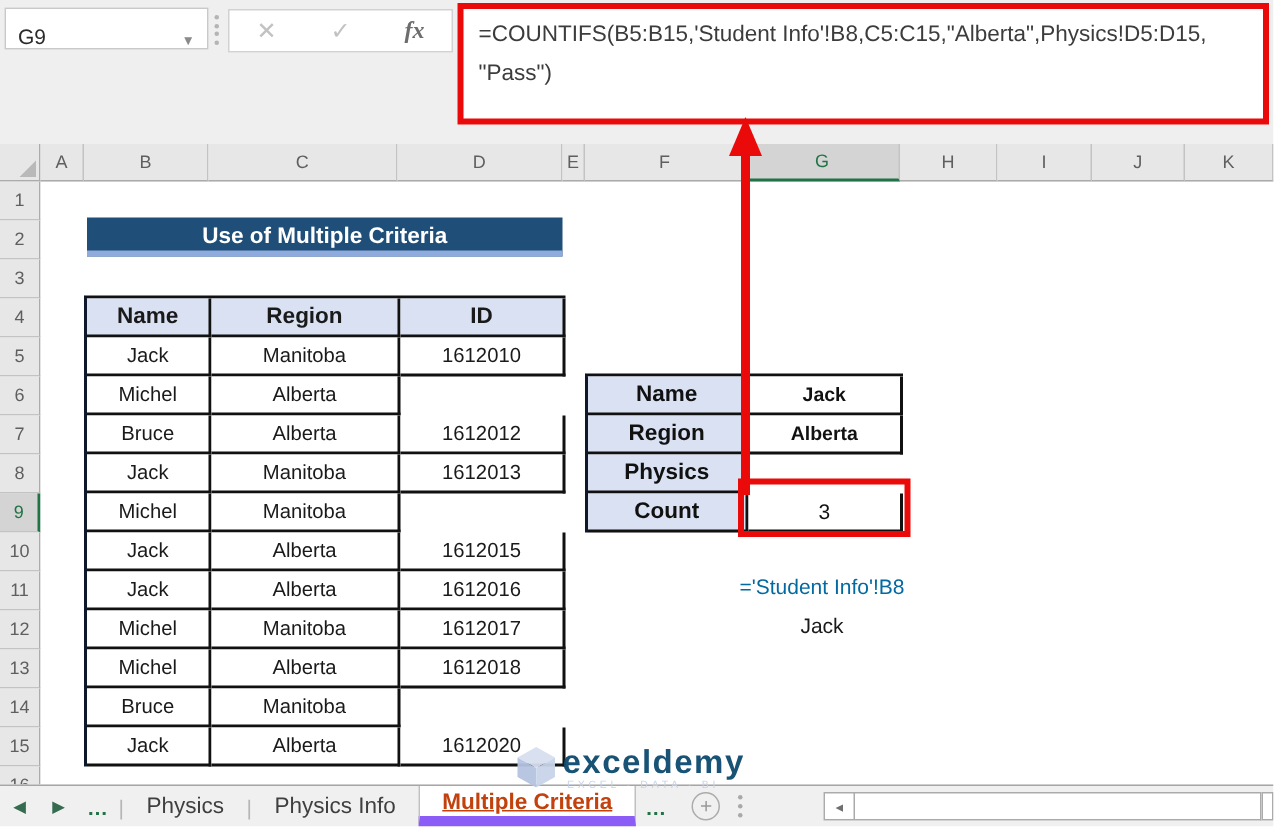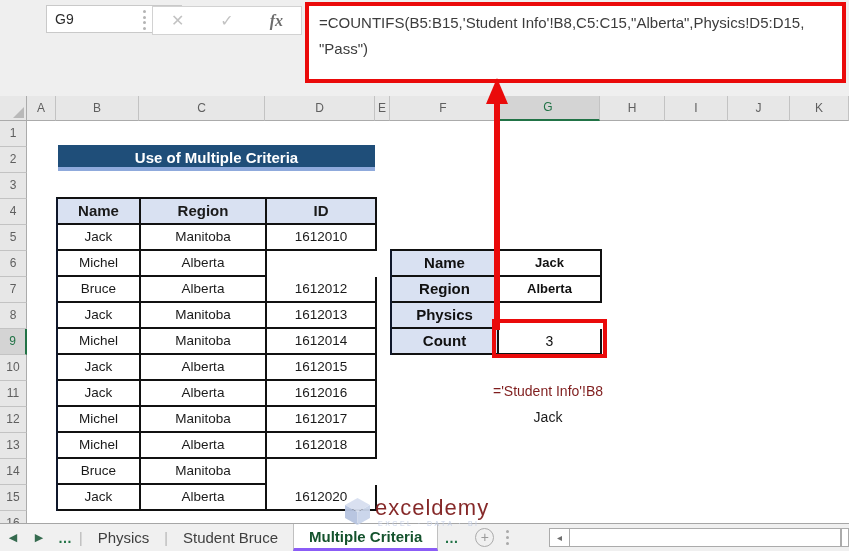--- a/index.html
+++ b/index.html
@@ -2,21 +2,21 @@
 <html><head>
 <meta charset="utf-8">
 <style>
   * { margin:0; padding:0; box-sizing:border-box; }
   html,body { width:849px; height:551px; overflow:hidden; }
   body { font-family:"Liberation Sans", sans-serif; position:relative; background:#fff; }
 
   
   .topbar { position:absolute; left:0; top:0; width:849px; height:96px; background:#EFEFEF; }
   .name-box { position:absolute; left:3px; top:5px; width:136px; height:28px; background:#fff;
-    border:1px solid #C9C9C9; display:flex; align-items:center; padding:0 8px;margin-left:43px; }
+    border:1px solid #C9C9C9; display:flex; align-items:flex-end; padding:0 8px; }
   .name-box .nb-text { font-size:14px; color:#2b2b2b; flex:1; }
   .name-box .nb-caret { color:#8a8a8a; font-size:9px; }
   .drag-dots { position:absolute; left:140px; top:10px; width:8px; height:20px; display:flex;
     flex-direction:column; justify-content:space-between; align-items:center; }
   .drag-dots i { width:3px; height:3px; border-radius:50%; background:#B4B4B4; }
   .fx-box { position:absolute; left:152px; top:6px; width:150px; height:29px; background:#fff;
     border:1px solid #D2D2D2; display:flex; align-items:center; justify-content:space-around; }
   .fx-box .ic-cancel { color:#C2C2C2; font-size:16px; }
   .fx-box .ic-enter { color:#C2C2C2; font-size:16px; }
   .fx-box .ic-fx { color:#6d6d6d; font-size:16px; font-style:italic; font-family:"Liberation Serif",serif; font-weight:bold; }
@@ -53,40 +53,40 @@
     text-align:center; line-height:24px; background:#fff; }
   .clabel { width:107px; background:#D9E1F2; font-weight:bold; font-size:15px; color:#111; }
   .cvalue { width:103px; font-weight:bold; font-size:13px; color:#111; }
   #criteria-table .trow:last-child .cvalue { font-weight:normal; font-size:14px; }
 
   .red-box { position:absolute; left:492px; top:319px; width:115px; height:39px; border:4px solid #EA0A0A; z-index:8; }
   .arrow-shaft { position:absolute; left:494px; top:102px; width:6px; height:228px; background:#EA0A0A; z-index:7; }
   .arrow-head { position:absolute; left:486px; top:78px; width:0; height:0;
     border-left:11px solid transparent; border-right:11px solid transparent; border-bottom:26px solid #EA0A0A; z-index:7; }
 
-  .ref-formula { position:absolute; left:448px; top:383px; width:200px; text-align:center; font-size:14px; color:#7f1d1d; }
+  .ref-formula { position:absolute; left:448px; top:383px; width:200px; text-align:center; font-size:14px; color:#0369a1; }
   .ref-result { position:absolute; left:448px; top:409px; width:200px; text-align:center; font-size:14px; color:#1a1a1a; }
 
   
   .watermark { position:absolute; left:344px; top:497px; display:flex; align-items:flex-start; gap:4px;
     z-index:20; pointer-events:none; opacity:.95; }
   .wm-text { display:flex; flex-direction:column; }
-  .wm-brand { font-size:22px; font-weight:normal; color:#7f1d1d; line-height:22px; letter-spacing:1px; }
+  .wm-brand { font-size:22px; font-weight:bold; color:#0c4a6e; line-height:22px; letter-spacing:1px; }
   .wm-tagline { font-size:7px; color:#C6D0E6; letter-spacing:2.5px; margin-top:1px; padding-left:3px; }
 
   
   .tabbar { position:absolute; left:0; top:523px; width:849px; height:28px; background:#F0F0F0;
     border-top:1px solid #A6A6A6; display:flex; align-items:stretch; }
   .tab-nav { width:26px; display:flex; align-items:center; justify-content:center; }
   .tab-nav span { font-size:11px; color:#356b4f; }
   .tab-ellipsis { display:flex; align-items:center; padding:0 6px; color:#217346; font-weight:bold; font-size:14px; letter-spacing:1px; }
   .tabsep { display:flex; align-items:center; color:#B5B5B5; font-size:14px; }
   .tab { display:flex; align-items:center; padding:0 15px; font-size:15px; color:#3f3f3f; cursor:default; }
-  .tab.active { background:#fff; color:#14532d; font-weight:bold; border-left:1px solid #C0C0C0;
-    border-right:1px solid #C0C0C0; border-bottom:3px solid #8b5cf6; }
+  .tab.active { background:#fff; color:#c2410c; font-weight:bold; border-left:1px solid #C0C0C0;
+    border-right:1px solid #C0C0C0; border-bottom:7px solid #8b5cf6;text-decoration:underline; }
   .plus-circle { width:19px; height:19px; border:1.5px solid #ABABAB; border-radius:50%; color:#9a9a9a;
     font-size:14px; line-height:16px; text-align:center; align-self:center; margin-left:10px; }
   .tab-dots { display:flex; flex-direction:column; justify-content:center; gap:3px; margin-left:12px; }
   .tab-dots i { width:3px; height:3px; border-radius:50%; background:#A9A9A9; }
 
   .h-scrollbar { position:absolute; left:549px; top:528px; width:292px; height:19px; background:#F1F1F1;
     display:flex; align-items:stretch; }
   .sb-arrow { width:21px; background:#fff; border:1px solid #ABABAB; display:flex; align-items:center; justify-content:center;
     color:#6f6f6f; font-size:10px; }
   .sb-thumb { flex:1; background:#fff; border:1px solid #ABABAB; border-left:none; }
@@ -175,21 +175,20 @@
       <div class="tcell">1612012</div>
     </div>
     <div class="trow">
       <div class="tcell">Jack</div>
       <div class="tcell">Manitoba</div>
       <div class="tcell">1612013</div>
     </div>
     <div class="trow">
       <div class="tcell">Michel</div>
       <div class="tcell">Manitoba</div>
-      <div class="tcell">1612014</div>
     </div>
     <div class="trow">
       <div class="tcell">Jack</div>
       <div class="tcell">Alberta</div>
       <div class="tcell">1612015</div>
     </div>
     <div class="trow">
       <div class="tcell">Jack</div>
       <div class="tcell">Alberta</div>
       <div class="tcell">1612016</div>
@@ -256,21 +255,21 @@
       <span>◀</span>
     </div>
   <div class="tab-nav">
       <span>▶</span>
     </div>
   <div class="tab-ellipsis">…</div>
   <div id="sheet-tabs" style="display:flex;align-items:stretch;">
       <div class="tabsep">|</div>
       <div class="tab">Physics</div>
       <div class="tabsep">|</div>
-      <div class="tab">Student Bruce</div>
+      <div class="tab">Physics Info</div>
       <div class="tab active">Multiple Criteria</div>
     </div>
   <div class="tab-ellipsis">…</div>
   <div class="plus-circle">+</div>
   <div class="tab-dots">
       <i></i>
       <i></i>
       <i></i>
     </div>
 </div>

